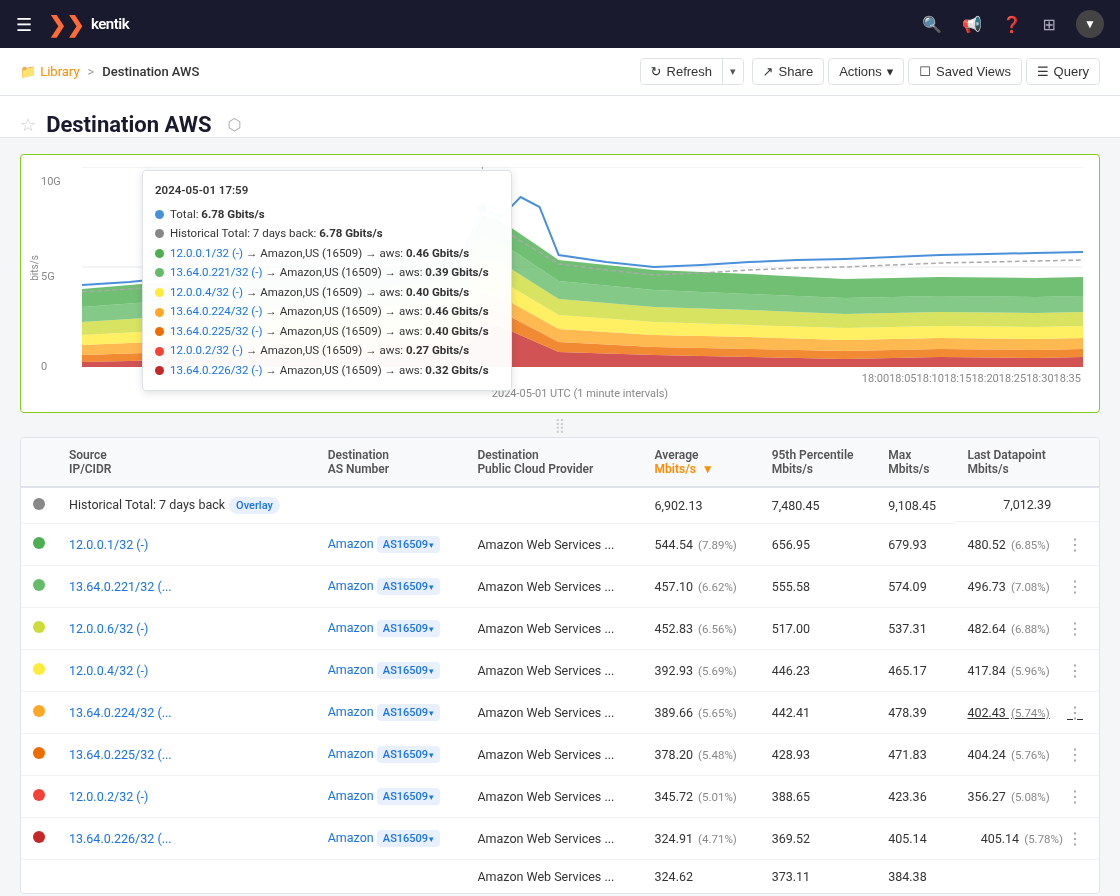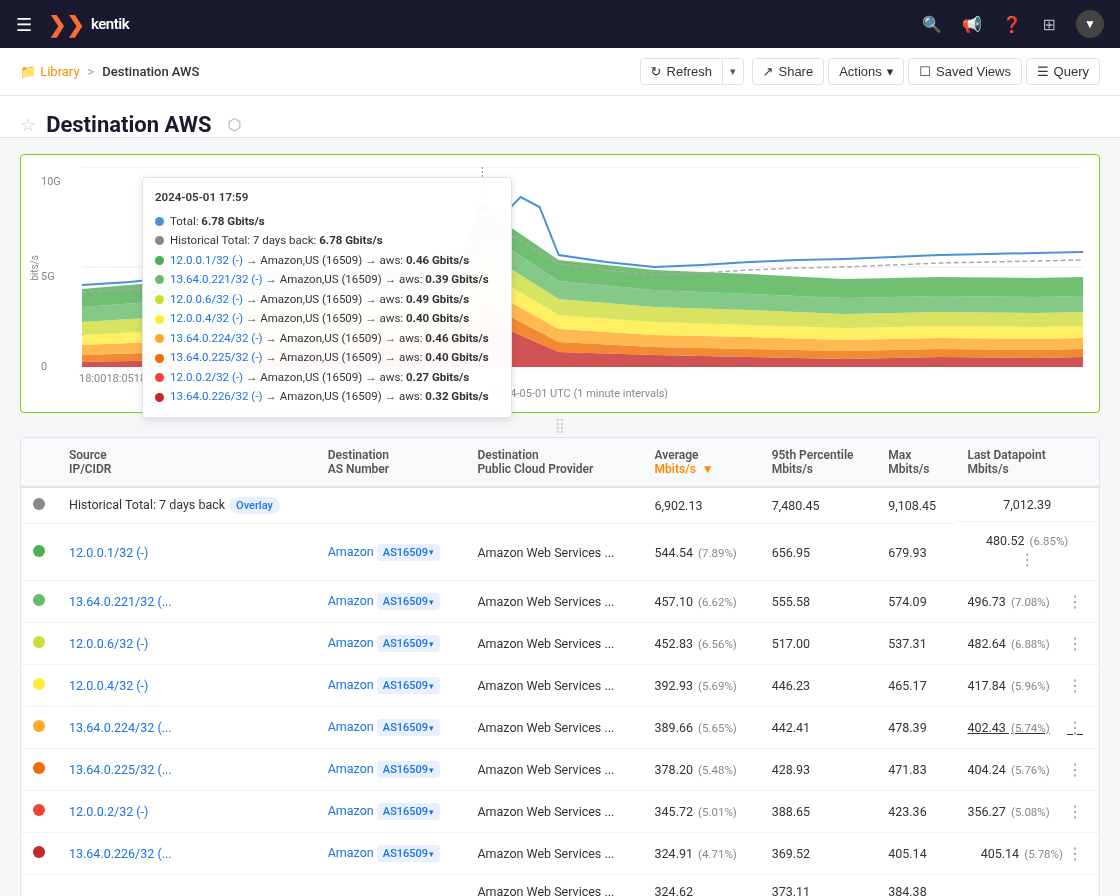--- a/index.html
+++ b/index.html
@@ -75,40 +75,40 @@
       position: relative;
       margin-bottom: 0;
     }
 
     
     .chart-svg { width: 100%; height: 200px; }
 
     
     .tooltip-box {
       position: absolute;
-      top: 10px;
+      top: 3px;
       left: 60px;
       background: rgba(255,255,255,0.97);
       border: 1px solid #dde2ea;
       border-radius: 4px;
       padding: 10px 12px;
       font-size: 11.5px;
       line-height: 1.7;
       box-shadow: 0 2px 8px rgba(0,0,0,0.12);
       z-index: 10;
       min-width: 370px;
     }
     .tooltip-title { font-weight: 600; color: #333; margin-bottom: 4px; }
     .tooltip-row { display: flex; align-items: center; gap: 6px; }
     .tooltip-dot { width: 9px; height: 9px; border-radius: 50%; flex-shrink: 0; }
     .tooltip-label { color: #333; }
     .tooltip-label a { color: #1a73e8; text-decoration: none; }
 
     
-    .x-axis { display: flex; justify-content: flex-start; margin-left: 40px; margin-top: 2px; padding: 0 2px; }
+    .x-axis { display: flex; justify-content: flex-end; margin-left: 40px; margin-top: 2px; padding: 0 2px; }
     .x-label { font-size: 11px; color: #888; }
     .x-note { font-size: 11px; color: #888; text-align: center; margin-left: 40px; margin-top: 2px; }
 
     
     .drag-handle { text-align: center; color: #ccc; font-size: 14px; padding: 4px 0; cursor: row-resize; }
 
     
     .data-table-container {
       background: #fff;
       border: 1px solid #e0e4ea;
@@ -288,24 +288,20 @@
           <span class="tooltip-dot" style="background:#888;"></span>
           <span class="tooltip-label">Historical Total: 7 days back: <strong>6.78 Gbits/s</strong></span>
         </div>
         <div class="tooltip-row">
           <span class="tooltip-dot" style="background:#4caf50;"></span>
           <span class="tooltip-label"><a>12.0.0.1/32 (-)</a> → Amazon,US (16509) → aws: <strong>0.46 Gbits/s</strong></span>
         </div>
         <div class="tooltip-row">
           <span class="tooltip-dot" style="background:#66bb6a;"></span>
           <span class="tooltip-label"><a>13.64.0.221/32 (-)</a> → Amazon,US (16509) → aws: <strong>0.39 Gbits/s</strong></span>
-        </div>
-        <div class="tooltip-row">
-          <span class="tooltip-dot" style="background:#cddc39;"></span>
-          <span class="tooltip-label"><a>12.0.0.6/32 (-)</a> → Amazon,US (16509) → aws: <strong>0.49 Gbits/s</strong></span>
         </div>
         <div class="tooltip-row">
           <span class="tooltip-dot" style="background:#ffeb3b;"></span>
           <span class="tooltip-label"><a>12.0.0.4/32 (-)</a> → Amazon,US (16509) → aws: <strong>0.40 Gbits/s</strong></span>
         </div>
         <div class="tooltip-row">
           <span class="tooltip-dot" style="background:#ffa726;"></span>
           <span class="tooltip-label"><a>13.64.0.224/32 (-)</a> → Amazon,US (16509) → aws: <strong>0.46 Gbits/s</strong></span>
         </div>
         <div class="tooltip-row">
@@ -368,21 +364,21 @@
             </td>
           </tr>
           <tr>
             <td style="text-align: center;"><span class="color-dot" style="background: rgb(76, 175, 80);"></span></td>
             <td><a class="link-cell">12.0.0.1/32 (-)</a></td>
             <td><a class="link-cell">Amazon</a> <span class="as-badge">AS16509 <span class="caret">▾</span></span></td>
             <td>Amazon Web Services ...</td>
             <td>544.54 <span class="pct">(7.89%)</span></td>
             <td>656.95</td>
             <td>679.93</td>
-            <td style="display: flex; align-items: center; justify-content: space-between; flex-direction: column;">
+            <td style="display: flex; align-items: center; justify-content: space-between;">
               <span>480.52 <span class="pct">(6.85%)</span></span>
               <span class="row-menu">⋮</span>
             </td>
           </tr>
           <tr>
             <td style="text-align: center;"><span class="color-dot" style="background: rgb(102, 187, 106);"></span></td>
             <td><a class="link-cell">13.64.0.221/32 (...</a></td>
             <td><a class="link-cell">Amazon</a> <span class="as-badge">AS16509 <span class="caret">▾</span></span></td>
             <td>Amazon Web Services ...</td>
             <td>457.10 <span class="pct">(6.62%)</span></td>

